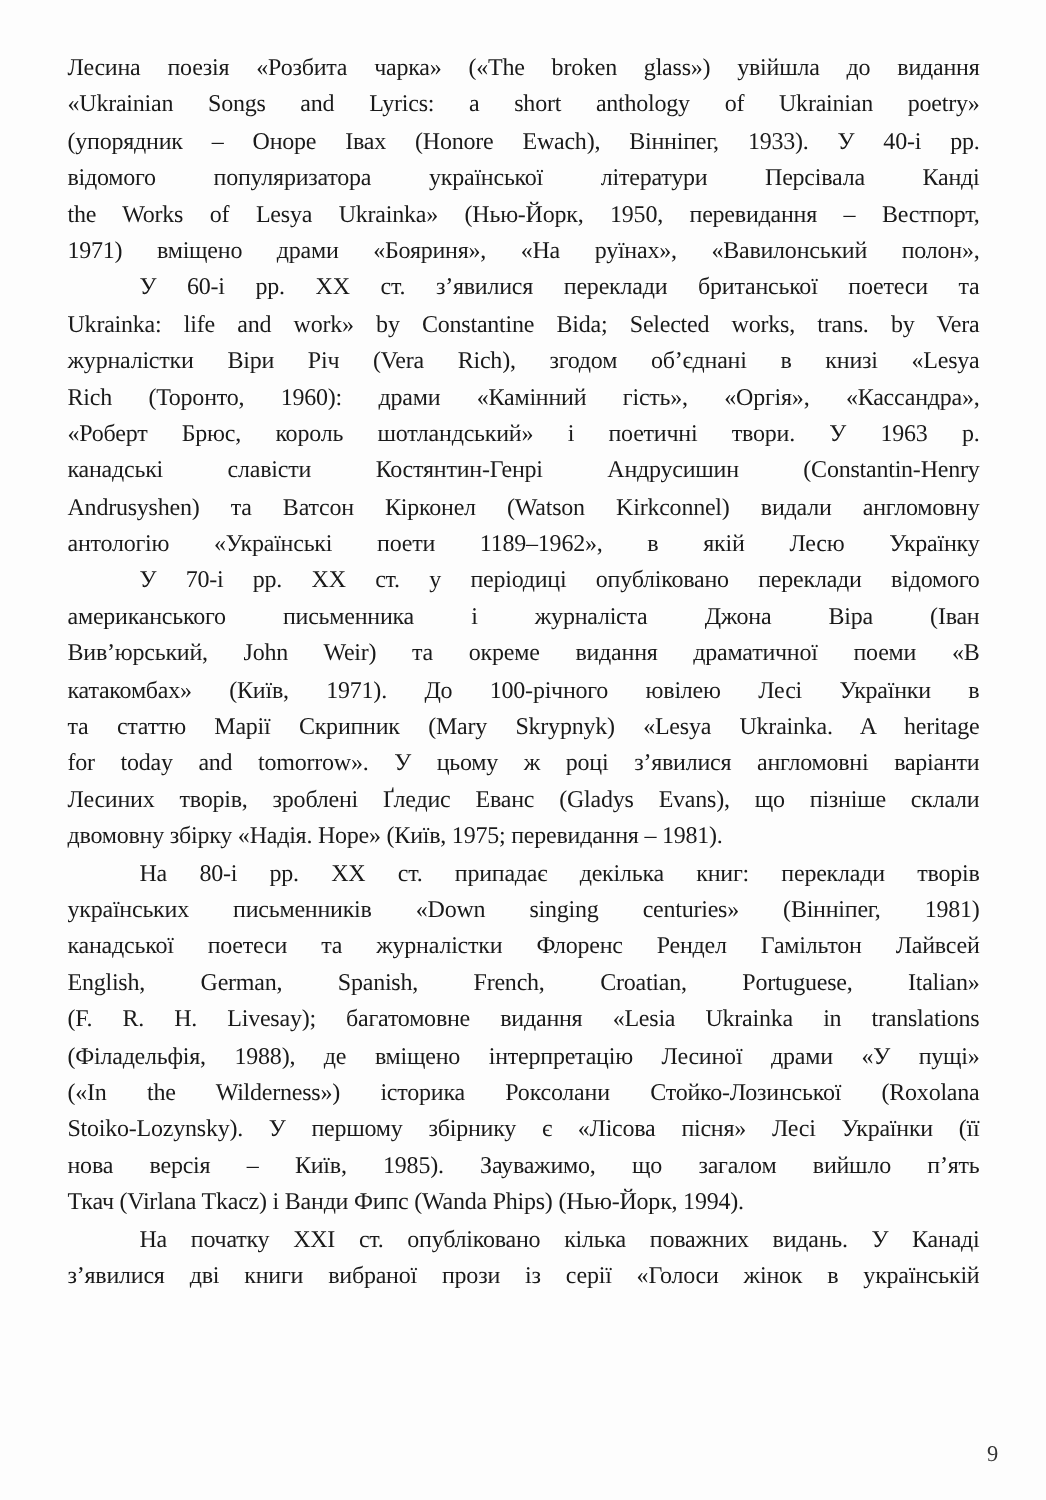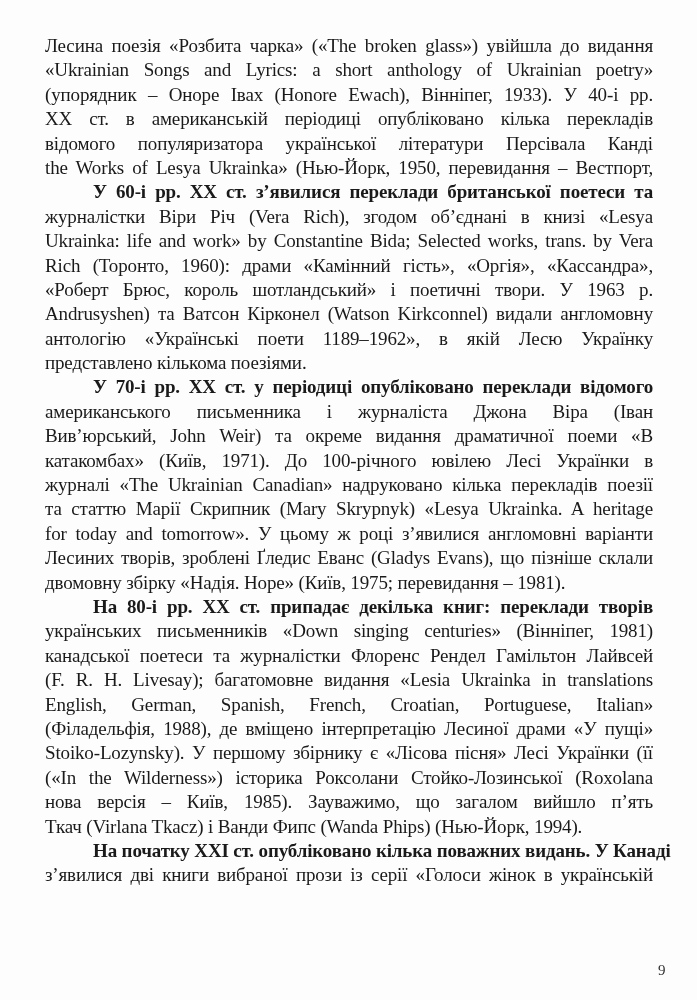--- a/index.html
+++ b/index.html
@@ -2,70 +2,69 @@
 <html><head>
 <meta charset="utf-8">
 <style>
   html, body { margin: 0; padding: 0; }
   body {
     width: 697px; height: 1000px; background: #fdfdfd; position: relative; overflow: hidden;
     font-family: "Liberation Serif", "DejaVu Serif", serif; color: #1a1a1a;
   }
   .page { position: absolute; left: 45px; top: 34px; width: 608px; }
   .line {
-    display: block; height: 24.4px; line-height: 24.4px; font-size: 19px;
+    display: block; height: 24.4px; line-height: 24.4px; font-size: 16px;
     text-align: justify; text-align-last: justify; white-space: nowrap; overflow: visible;
     letter-spacing: -0.15px;
   }
   .line.last { text-align-last: left; }
-  .line.indent { padding-left: 48px; font-weight: bold; }
+  .line.indent { padding-left: 48px; }
   .pagenum { position: absolute; left: 658px; top: 962px; font-size: 15px; color: #333; }
 </style>
 </head>
 <body>
 
 <div class="page" id="page">
     <div>
       <span class="line">Лесина поезія «Розбита чарка» («The broken glass») увійшла до видання</span>
       <span class="line">«Ukrainian Songs and Lyrics: a short anthology of Ukrainian poetry»</span>
       <span class="line">(упорядник – Оноре Івах (Honore Ewach), Вінніпег, 1933). У 40-і рр.</span>
-      <span class="line">XX ст. в американській періодиці опубліковано кілька перекладів</span>
       <span class="line">відомого популяризатора української літератури Персівала Канді</span>
       <span class="line">the Works of Lesya Ukrainka» (Нью-Йорк, 1950, перевидання – Вестпорт,</span>
+      <span class="line">1971) вміщено драми «Бояриня», «На руїнах», «Вавилонський полон»,</span>
     </div>
     <div>
       <span class="line indent">У 60-і рр. XX ст. з’явилися переклади британської поетеси та</span>
+      <span class="line">Ukrainka: life and work» by Constantine Bida; Selected works, trans. by Vera</span>
       <span class="line">журналістки Віри Річ (Vera Rich), згодом об’єднані в книзі «Lesya</span>
-      <span class="line">Ukrainka: life and work» by Constantine Bida; Selected works, trans. by Vera</span>
       <span class="line">Rich (Торонто, 1960): драми «Камінний гість», «Оргія», «Кассандра»,</span>
       <span class="line">«Роберт Брюс, король шотландський» і поетичні твори. У 1963 р.</span>
+      <span class="line">канадські славісти Костянтин-Генрі Андрусишин (Constantin-Henry</span>
       <span class="line">Andrusyshen) та Ватсон Кірконел (Watson Kirkconnel) видали англомовну</span>
       <span class="line">антологію «Українські поети 1189–1962», в якій Лесю Українку</span>
-      <span class="line last">представлено кількома поезіями.</span>
     </div>
     <div>
       <span class="line indent">У 70-і рр. XX ст. у періодиці опубліковано переклади відомого</span>
       <span class="line">американського письменника і журналіста Джона Віра (Іван</span>
       <span class="line">Вив’юрський, John Weir) та окреме видання драматичної поеми «В</span>
       <span class="line">катакомбах» (Київ, 1971). До 100-річного ювілею Лесі Українки в</span>
-      <span class="line">журналі «The Ukrainian Canadian» надруковано кілька перекладів поезії</span>
       <span class="line">та статтю Марії Скрипник (Mary Skrypnyk) «Lesya Ukrainka. A heritage</span>
       <span class="line">for today and tomorrow». У цьому ж році з’явилися англомовні варіанти</span>
       <span class="line">Лесиних творів, зроблені Ґледис Еванс (Gladys Evans), що пізніше склали</span>
       <span class="line last">двомовну збірку «Надія. Hope» (Київ, 1975; перевидання – 1981).</span>
     </div>
     <div>
       <span class="line indent">На 80-і рр. XX ст. припадає декілька книг: переклади творів</span>
       <span class="line">українських письменників «Down singing centuries» (Вінніпег, 1981)</span>
       <span class="line">канадської поетеси та журналістки Флоренс Рендел Гамільтон Лайвсей</span>
+      <span class="line">English, German, Spanish, French, Croatian, Portuguese, Italian»</span>
       <span class="line">(F. R. H. Livesay); багатомовне видання «Lesia Ukrainka in translations</span>
-      <span class="line">English, German, Spanish, French, Croatian, Portuguese, Italian»</span>
       <span class="line">(Філадельфія, 1988), де вміщено інтерпретацію Лесиної драми «У пущі»</span>
+      <span class="line">(«In the Wilderness») історика Роксолани Стойко-Лозинської (Roxolana</span>
       <span class="line">Stoiko-Lozynsky). У першому збірнику є «Лісова пісня» Лесі Українки (її</span>
-      <span class="line">(«In the Wilderness») історика Роксолани Стойко-Лозинської (Roxolana</span>
       <span class="line">нова версія – Київ, 1985). Зауважимо, що загалом вийшло п’ять</span>
       <span class="line last">Ткач (Virlana Tkacz) і Ванди Фипс (Wanda Phips) (Нью-Йорк, 1994).</span>
     </div>
     <div>
       <span class="line indent">На початку XXI ст. опубліковано кілька поважних видань. У Канаді</span>
       <span class="line">з’явилися дві книги вибраної прози із серії «Голоси жінок в українській</span>
     </div>
   </div>
 <div class="pagenum">9</div>
 

